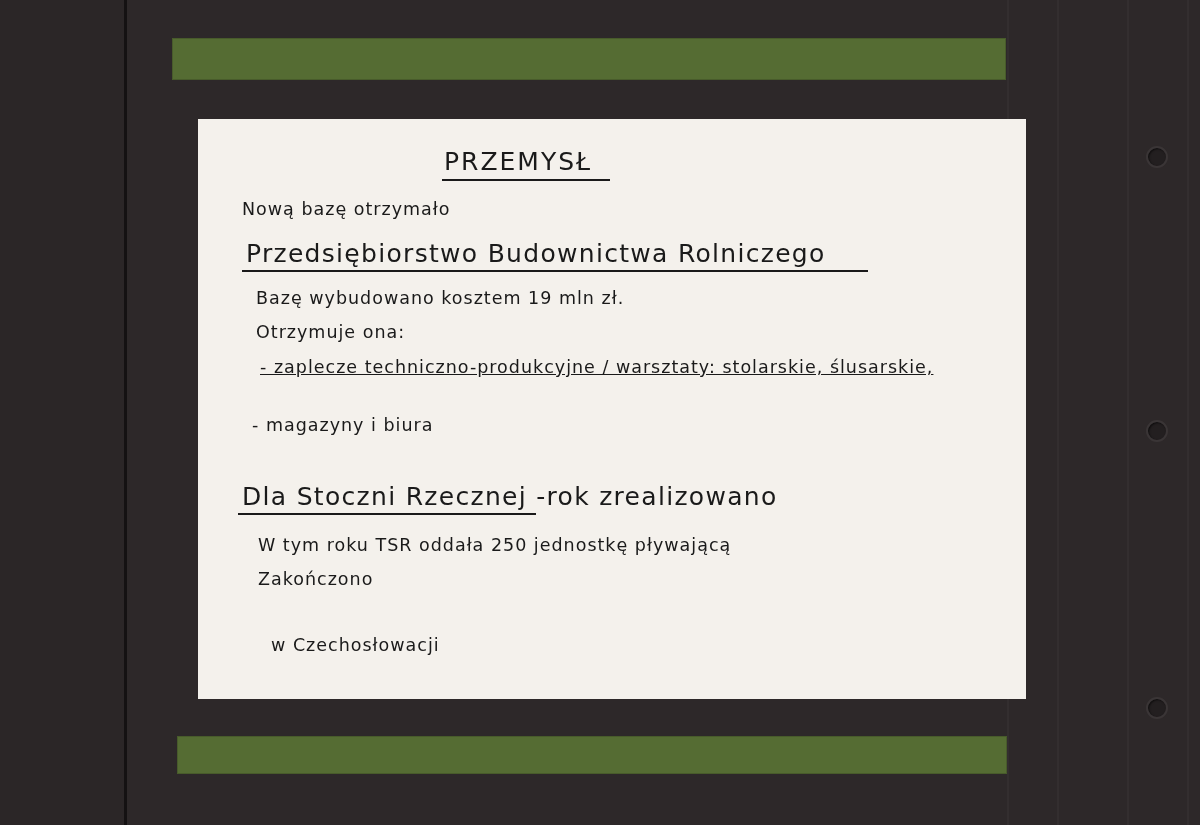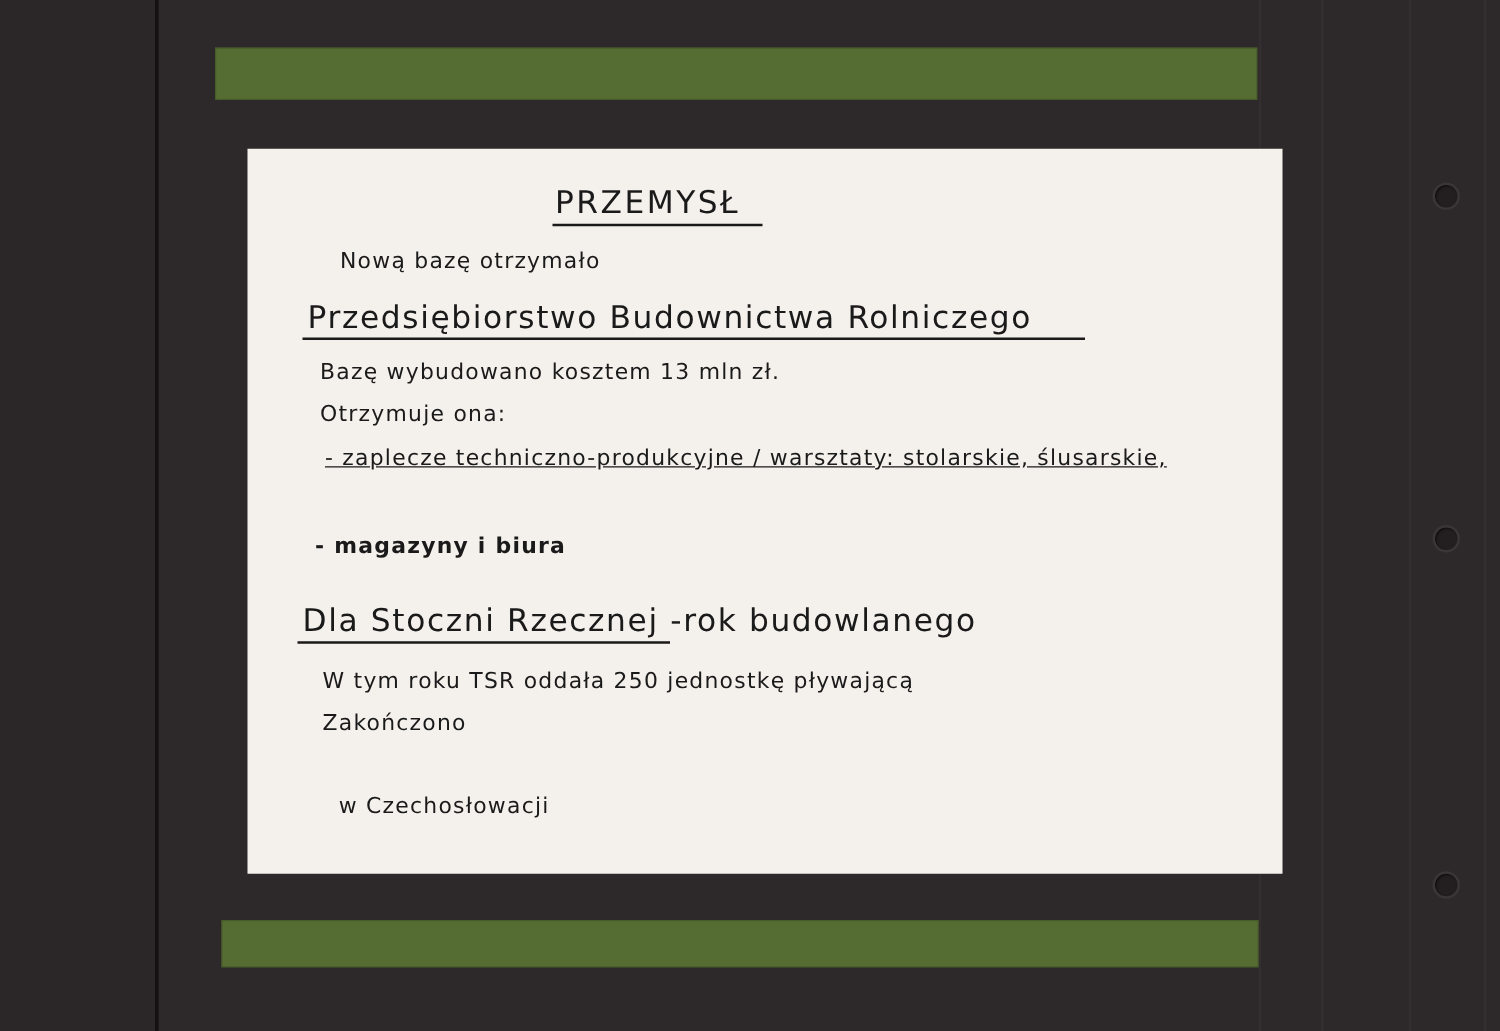--- a/index.html
+++ b/index.html
@@ -64,30 +64,30 @@
 <div class="hole" style="left:1146px; top:420px;"></div>
 <div class="hole" style="left:1146px; top:697px;"></div>
 
 <div class="tape top"></div>
 <div class="tape bottom"></div>
 
 <div class="card">
   <div class="t title">PRZEMYSŁ</div>
   <div class="title-ul"></div>
 
-  <div class="t body" style="left:74px; top:80px;">Nową bazę otrzymało</div>
+  <div class="t body" style="left:44px; top:80px;">Nową bazę otrzymało</div>
   <div class="t h2" style="left:48px; top:120px;">Przedsiębiorstwo Budownictwa Rolniczego</div>
   <div class="ul" style="left:44px; top:151px; width:626px;"></div>
 
-  <div class="t body" style="left:58px; top:169px;">Bazę wybudowano kosztem 13 mln zł.</div>
+  <div class="t body" style="left:58px; top:169px;">Bazę wybudowano kosztem 19 mln zł.</div>
   <div class="t body" style="left:58px; top:203px;">Otrzymuje ona:</div>
   <div class="t body" style="left:62px; top:238px;text-decoration:underline;">- zaplecze techniczno-produkcyjne / warsztaty: stolarskie, ślusarskie,</div>
-  <div class="t body" style="left:54px; top:308px;font-weight:bold;">- magazyny i biura</div>
+  <div class="t body" style="left:54px; top:296px;">- magazyny i biura</div>
 
   <div class="t h2" style="left:44px; top:363px;">
-    <span>Dla Stoczni Rzecznej</span><span> -rok budowlanego</span>
+    <span>Dla Stoczni Rzecznej</span><span> -rok zrealizowano</span>
   </div>
   <div class="ul" style="left:40px; top:394px; width:298px;"></div>
 
   <div class="t body" style="left:60px; top:416px;">W tym roku TSR oddała 250 jednostkę pływającą</div>
   <div class="t body" style="left:60px; top:450px;">Zakończono</div>
   <div class="t body" style="left:73px; top:516px;">w Czechosłowacji</div>
 </div>
 
 </body></html>

